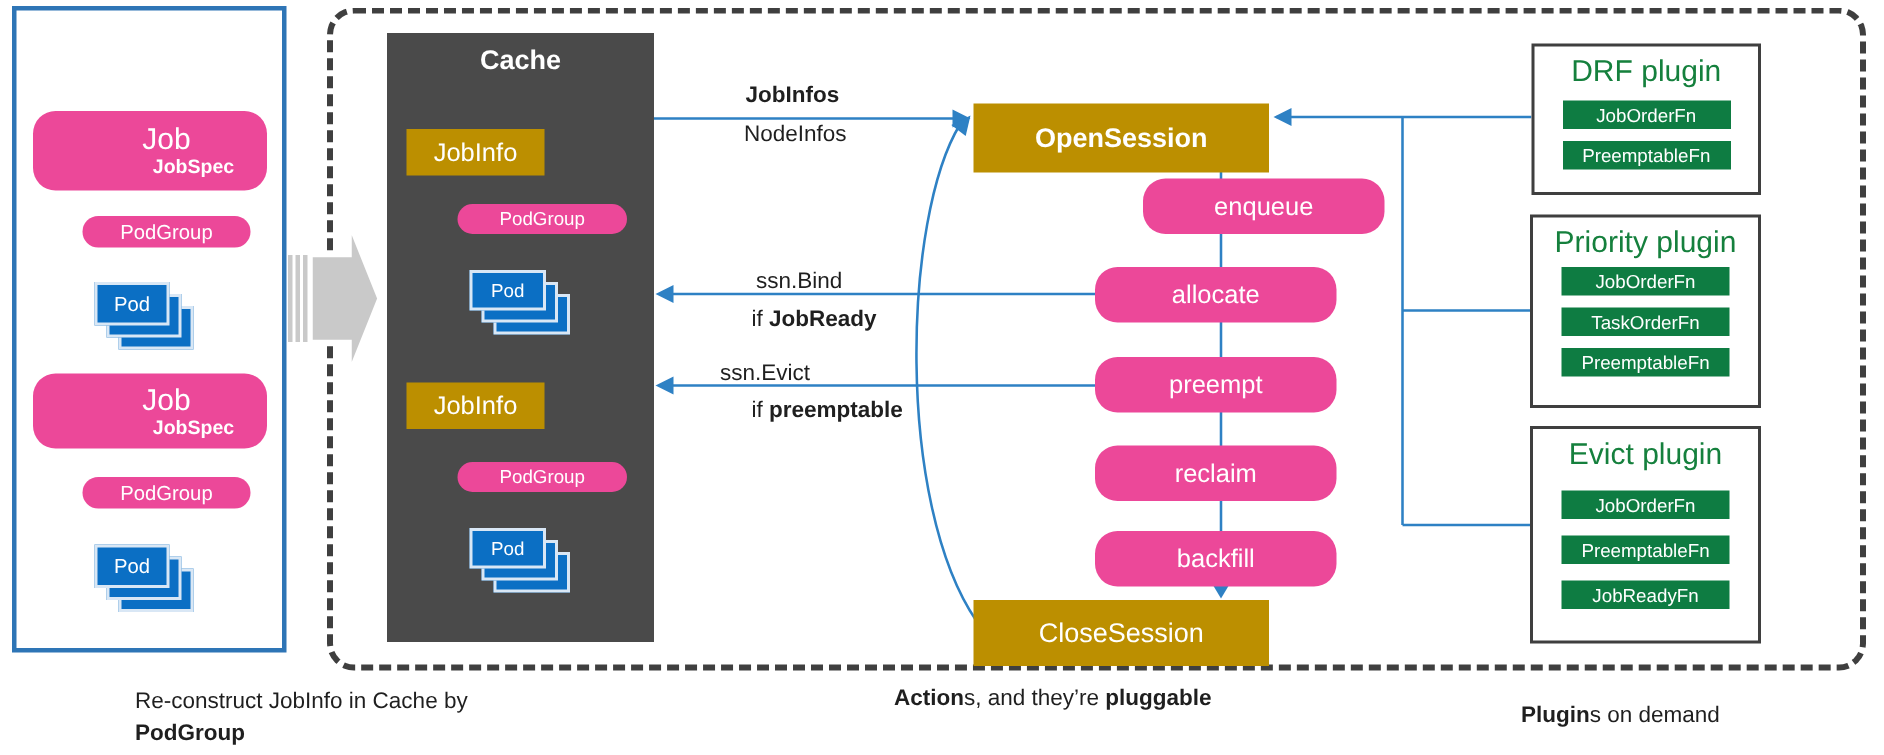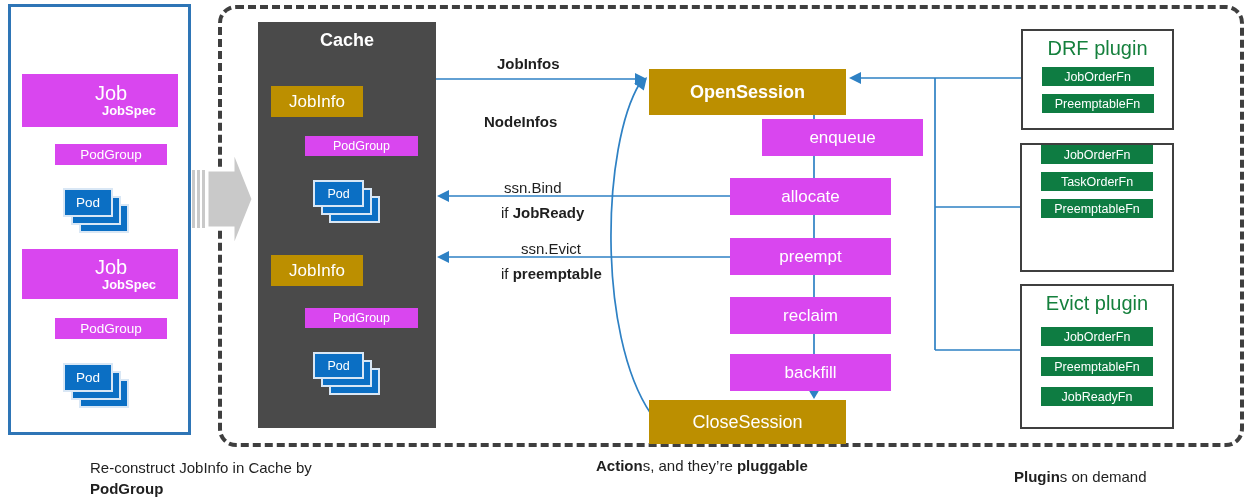--- a/index.html
+++ b/index.html
@@ -2,21 +2,21 @@
 <html><head>
 <meta charset="utf-8">
 <style>
   html,body{margin:0;padding:0;}
   body{
     width:1256px;height:503px;position:relative;background:#ffffff;
     font-family:"Liberation Sans", sans-serif;color:#1f1f1f;overflow:hidden;
   }
   .abs{position:absolute;}
   .box{position:absolute;display:flex;align-items:center;justify-content:center;color:#fff;z-index:2;}
-  .green{background:#d946ef;}
+  .green{background:#ec4899;border-radius:15px;}
   .gold{background:#bc8f00;}
   .left-outer{left:8px;top:4px;width:177px;height:425px;border:3px solid #2e75b6;background:#fff;z-index:1;}
   .job-box{left:22px;width:156px;height:53px;flex-direction:column;line-height:1.05;}
   .job-title{font-size:20px;padding-left:22px;}
   .job-sub{font-size:13px;font-weight:bold;padding-left:58px;}
   .pg-left{left:55px;width:112px;height:21px;font-size:13.5px;}
   .pod-stack{position:absolute;z-index:2;}
   .pod-layer{position:absolute;background:#0b6fc4;border:2px solid #d9e7f5;}
   .pod-front{display:flex;align-items:center;justify-content:center;color:#fff;font-size:13.5px;}
   .dashed-frame{left:218px;top:5px;width:1018px;height:434px;border:4px dashed #3f3f3f;border-radius:18px;z-index:0;}
@@ -119,32 +119,33 @@
 
 <div class="box gold session" style="top:69px;font-weight:bold;">OpenSession</div>
 <div class="box green action" style="top:119px;margin-left:32px;">enqueue</div>
 <div class="box green action" style="top:178px;">allocate</div>
 <div class="box green action" style="top:238px;">preempt</div>
 <div class="box green action" style="top:297px;">reclaim</div>
 <div class="box green action" style="top:354px;">backfill</div>
 <div class="box gold session" style="top:400px;height:44px;">CloseSession</div>
 
 <div class="lbl" style="left:497px;top:55px;font-weight:bold;">JobInfos</div>
-<div class="lbl" style="left:484px;top:81px;font-weight:bold;margin-top:32px;">NodeInfos</div>
+<div class="lbl" style="left:496px;top:81px;font-weight:normal;">NodeInfos</div>
 <div class="lbl" style="left:504px;top:179px;">ssn.Bind</div>
 <div class="lbl" style="left:501px;top:204px;"><span>if </span><b>JobReady</b></div>
-<div class="lbl" style="left:521px;top:240px;">ssn.Evict</div>
+<div class="lbl" style="left:480px;top:240px;">ssn.Evict</div>
 <div class="lbl" style="left:501px;top:265px;"><span>if </span><b>preemptable</b></div>
 
 <div class="plugin-box" style="left:1021px;top:29px;width:149px;height:97px;">
   <div class="plugin-title">DRF plugin</div>
   <div class="pill">JobOrderFn</div>
   <div class="pill">PreemptableFn</div>
 </div>
 <div class="plugin-box" style="left:1020px;top:143px;width:150px;height:125px;">
+  <div class="plugin-title" style="margin-bottom:4px;">Priority plugin</div>
   <div class="pill">JobOrderFn</div>
   <div class="pill">TaskOrderFn</div>
   <div class="pill">PreemptableFn</div>
 </div>
 <div class="plugin-box" style="left:1020px;top:284px;width:150px;height:141px;">
   <div class="plugin-title" style="margin-bottom:12px;">Evict plugin</div>
   <div class="pill" style="margin-bottom:11px;">JobOrderFn</div>
   <div class="pill" style="margin-bottom:11px;">PreemptableFn</div>
   <div class="pill">JobReadyFn</div>
 </div>

